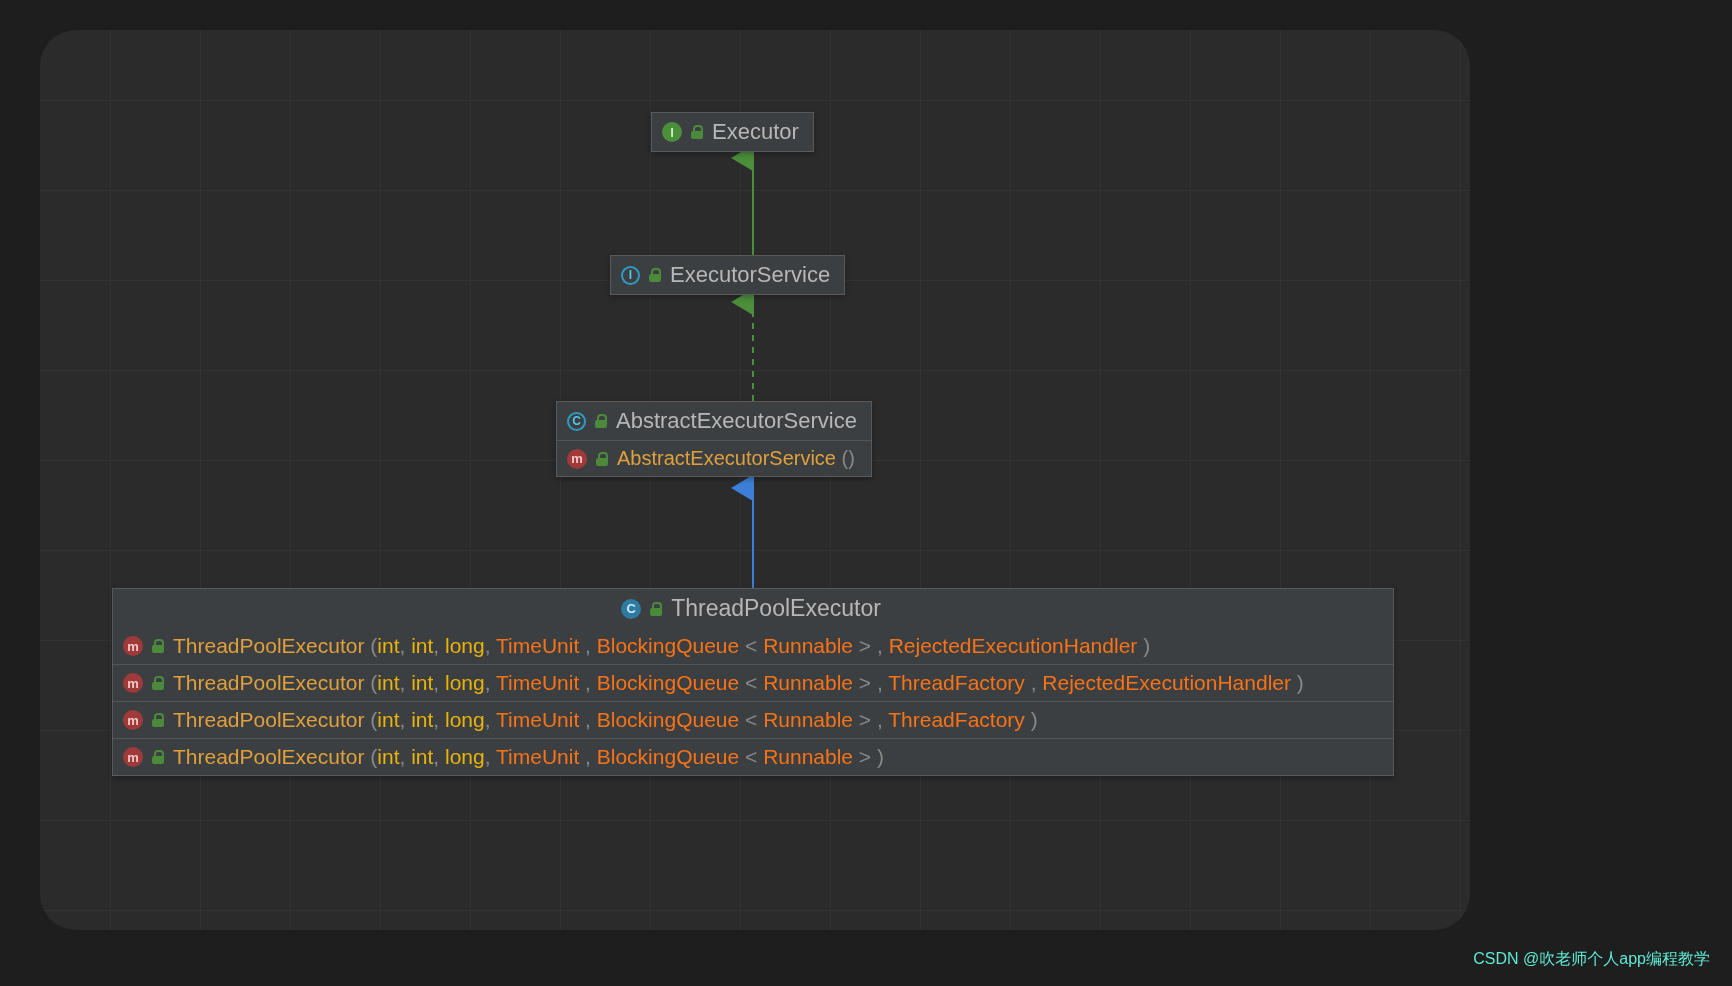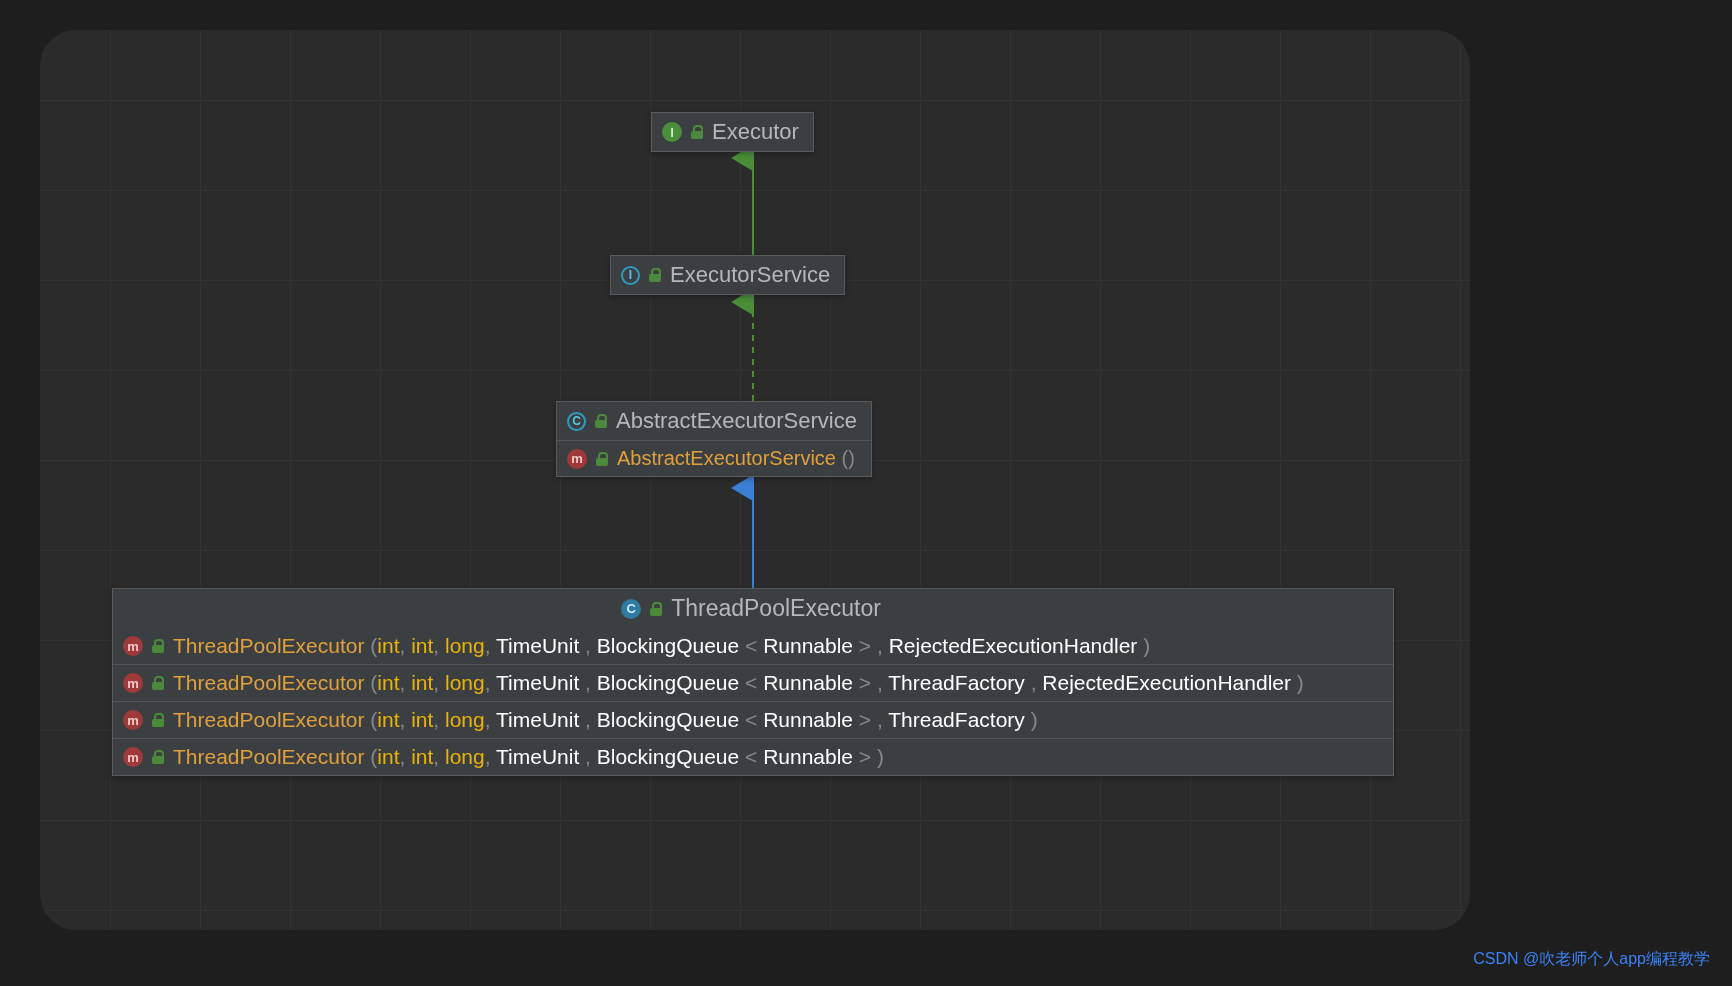--- a/index.html
+++ b/index.html
@@ -51,29 +51,29 @@
 .icon-c { background:#2f7aa0; color:#c9edff; }
 .icon-m { background:#a03a3a; color:#f3c9c9; }
 
 .lock { width:14px; height:14px; position:relative; }
 .lock::before { content:""; position:absolute; bottom:0; left:1px; width:12px; height:8px; background:#4a8a3a; border-radius:2px; }
 .lock::after { content:""; position:absolute; top:0; left:3px; width:6px; height:8px; border:2px solid #4a8a3a; border-bottom:none; border-radius:4px 4px 0 0; }
 
 .label   { color:#b7b7b7;text-align:right; }
 .name    { color:#e0a03c; }
 .keytype { color:#eab308; }
-.type    { color:#ffffff; }
+.type    { color:#f97316; }
 .punct   { color:#888; }
 .gen     { color:#888; }
 
 svg.lines { position:absolute; inset:0; width:100%; height:100%; pointer-events:none; }
 
 .watermark {
   position:absolute; right:22px; bottom:16px;
-  color:#3b82f6; font-size:16px;
+  color:#5eead4; font-size:16px;
 }
 </style>
 </head>
 <body>
 
 <div class="canvas">
   <div class="grid"></div>
 
   <svg class="lines">
     <defs>

